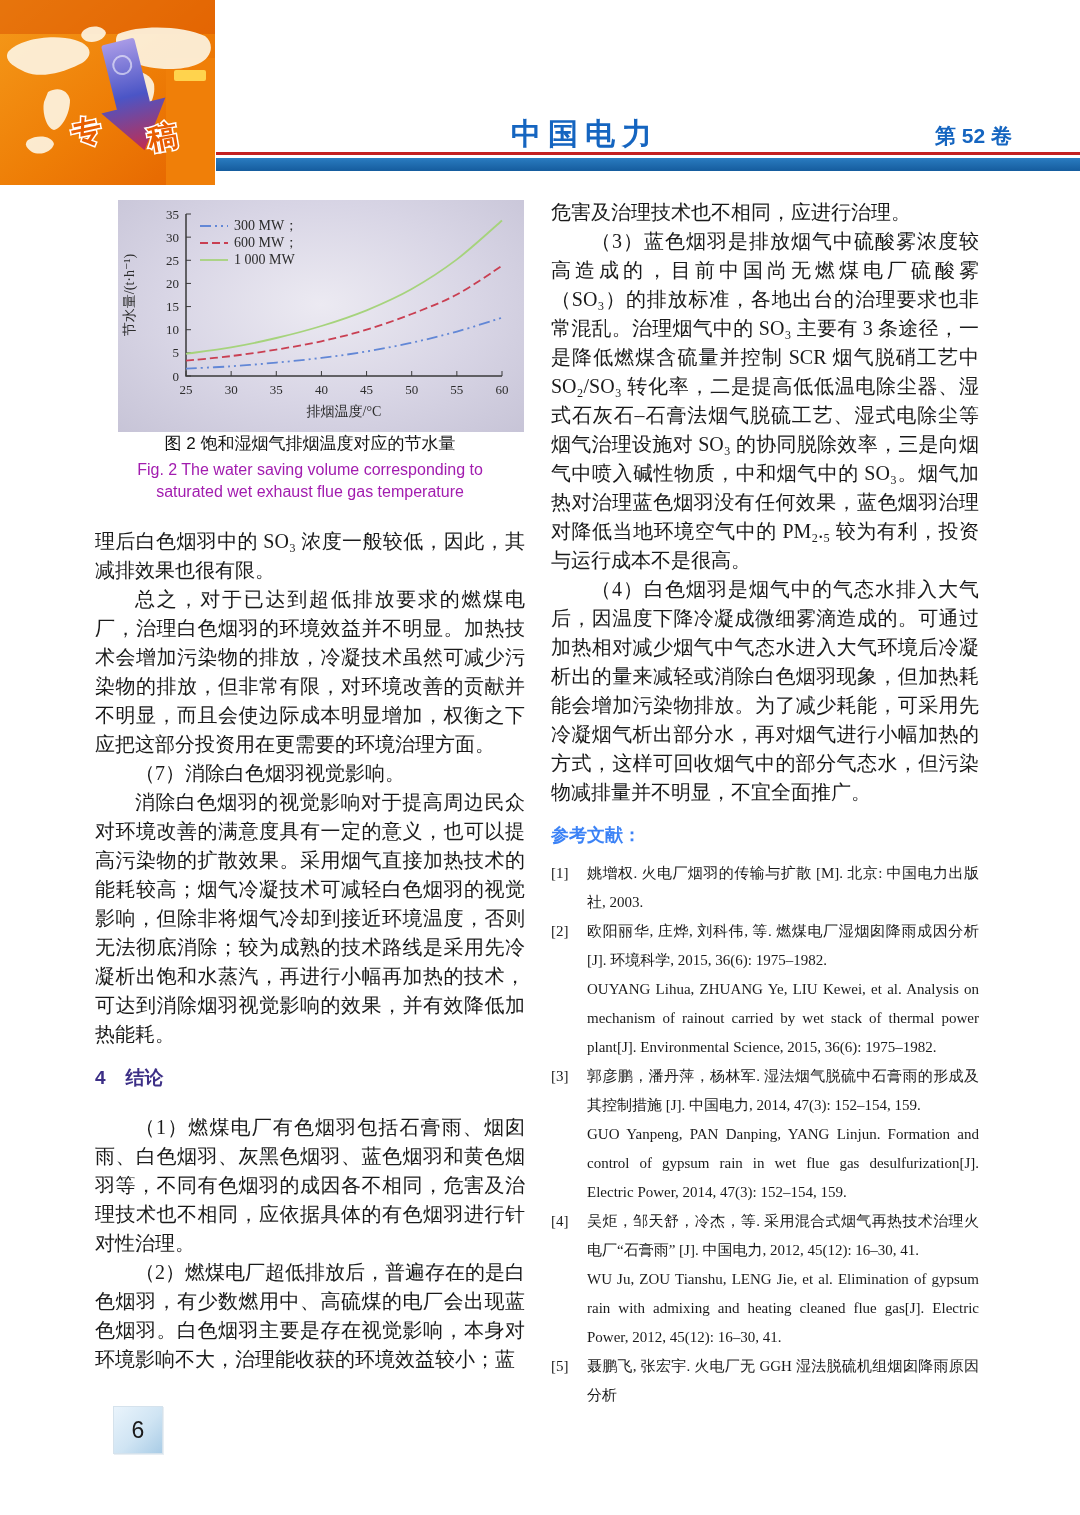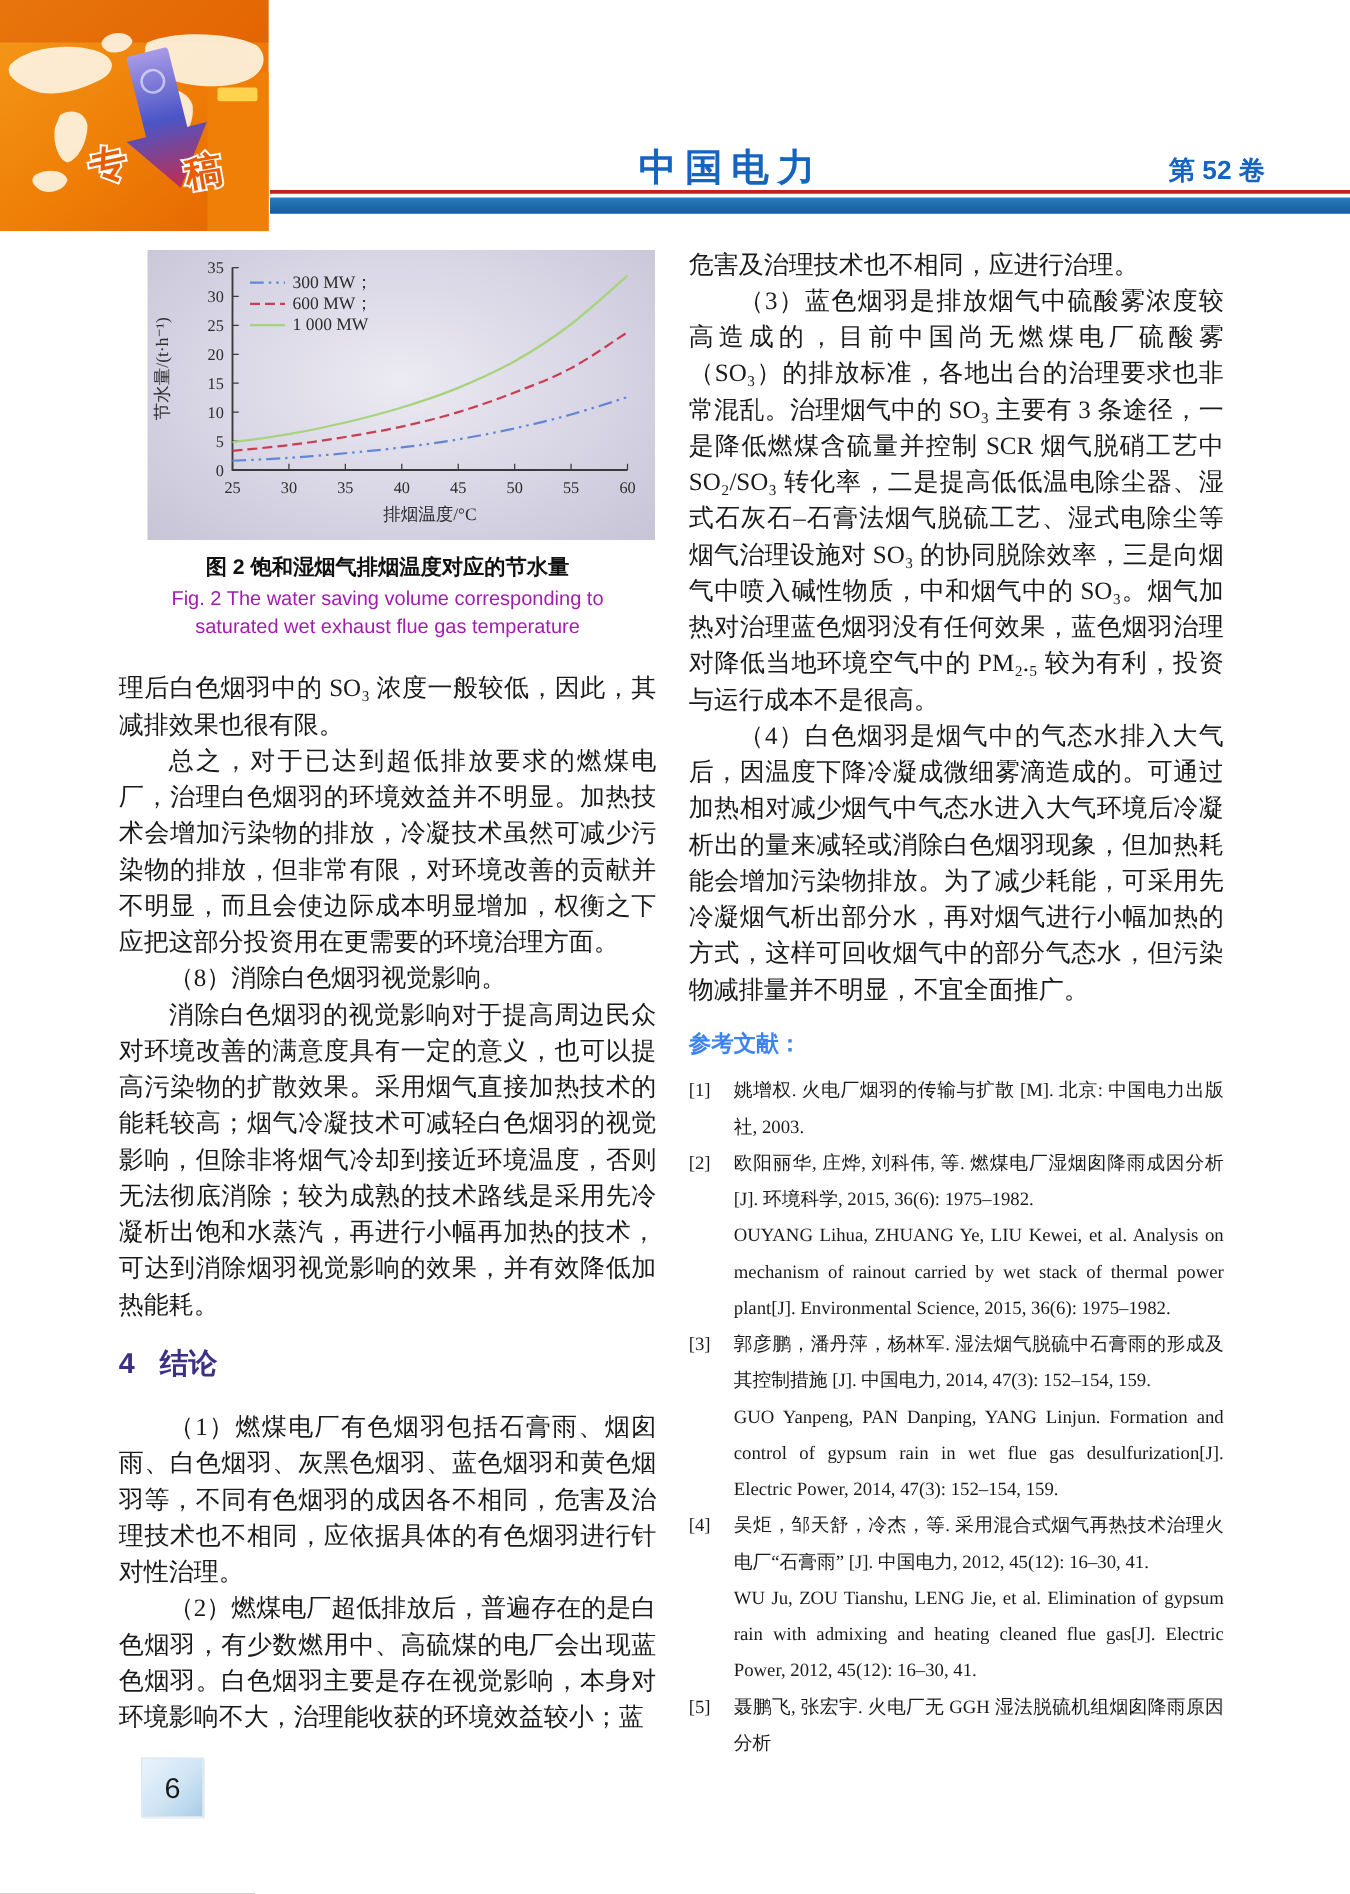--- a/index.html
+++ b/index.html
@@ -25,28 +25,28 @@
   p.para.cont{text-indent:0;}
   .body-block{margin-top:24px;}
 
   
   .fig-panel{margin-left:23px;width:406px;height:232px;
         background:radial-gradient(ellipse at 50% 45%, #eceaf2 0%, #d8d5e5 55%, #c7c4d7 100%);}
   .fig-panel svg{display:block;}
   .tick{font-family:"Liberation Serif","DejaVu Serif",serif;font-size:13px;fill:#2c2c2c;}
   .axis-label{font-family:"Liberation Serif","DejaVu Serif",serif;font-size:14px;fill:#2c2c2c;}
   .legend{font-family:"Liberation Serif","DejaVu Serif",serif;font-size:14px;fill:#2c2c2c;}
-  .caption-zh{margin-top:10px;text-align:center;font-family:"Liberation Sans","DejaVu Sans",sans-serif;
-        font-size:17px;font-weight:bold;color:#111;}
+  .caption-zh{text-align:center;font-family:"Liberation Sans","DejaVu Sans",sans-serif;
+        font-size:17px;font-weight:normal;color:#111;}
   .caption-en{margin:4px auto 0;width:382px;text-align:center;
         font-family:"Liberation Sans","DejaVu Sans",sans-serif;font-size:16px;color:#a21caf;line-height:22px;}
 
   
   .section-heading{margin:16px 0 22px;font-family:"Liberation Sans","DejaVu Sans",sans-serif;
-        font-size:23px;font-weight:bold;color:#3c2f86;}
+        font-size:19px;font-weight:bold;color:#3c2f86;}
   .section-heading .num{margin-right:20px;}
 
   
   .refs-heading{margin:16px 0 0;font-family:"Liberation Sans","DejaVu Sans",sans-serif;
         font-size:18px;font-weight:bold;color:#3b82f6;}
   .refs{margin-top:12px;}
   .ref{display:flex;font-size:15px;line-height:29px;}
   .ref-label{flex:none;width:36px;}
   .ref-body{flex:1;text-align:justify;}
   .ref-en{text-align:justify;}
@@ -153,21 +153,21 @@
           <line x1="82" y1="60" x2="110" y2="60" stroke="#a6d37c" stroke-width="1.8"></line>
           <text x="116" y="64" class="legend">1 000 MW</text>
         </svg>
     </div>
     <div class="caption-zh">图 2  饱和湿烟气排烟温度对应的节水量</div>
     <div class="caption-en">Fig. 2  The water saving volume corresponding to saturated wet exhaust flue gas temperature</div>
 
     <div class="body-block">
       <p class="para cont">理后白色烟羽中的 SO₃ 浓度一般较低，因此，其减排效果也很有限。</p>
       <p class="para">总之，对于已达到超低排放要求的燃煤电厂，治理白色烟羽的环境效益并不明显。加热技术会增加污染物的排放，冷凝技术虽然可减少污染物的排放，但非常有限，对环境改善的贡献并不明显，而且会使边际成本明显增加，权衡之下应把这部分投资用在更需要的环境治理方面。</p>
-      <p class="para">（8）消除白色烟羽视觉影响。</p>
+      <p class="para">（7）消除白色烟羽视觉影响。</p>
       <p class="para">消除白色烟羽的视觉影响对于提高周边民众对环境改善的满意度具有一定的意义，也可以提高污染物的扩散效果。采用烟气直接加热技术的能耗较高；烟气冷凝技术可减轻白色烟羽的视觉影响，但除非将烟气冷却到接近环境温度，否则无法彻底消除；较为成熟的技术路线是采用先冷凝析出饱和水蒸汽，再进行小幅再加热的技术，可达到消除烟羽视觉影响的效果，并有效降低加热能耗。</p>
     </div>
 
     <div class="section-heading">
       <span class="num">4</span><span>结论</span>
     </div>
 
     <div>
       <p class="para">（1）燃煤电厂有色烟羽包括石膏雨、烟囱雨、白色烟羽、灰黑色烟羽、蓝色烟羽和黄色烟羽等，不同有色烟羽的成因各不相同，危害及治理技术也不相同，应依据具体的有色烟羽进行针对性治理。</p>
       <p class="para">（2）燃煤电厂超低排放后，普遍存在的是白色烟羽，有少数燃用中、高硫煤的电厂会出现蓝色烟羽。白色烟羽主要是存在视觉影响，本身对环境影响不大，治理能收获的环境效益较小；蓝</p>

